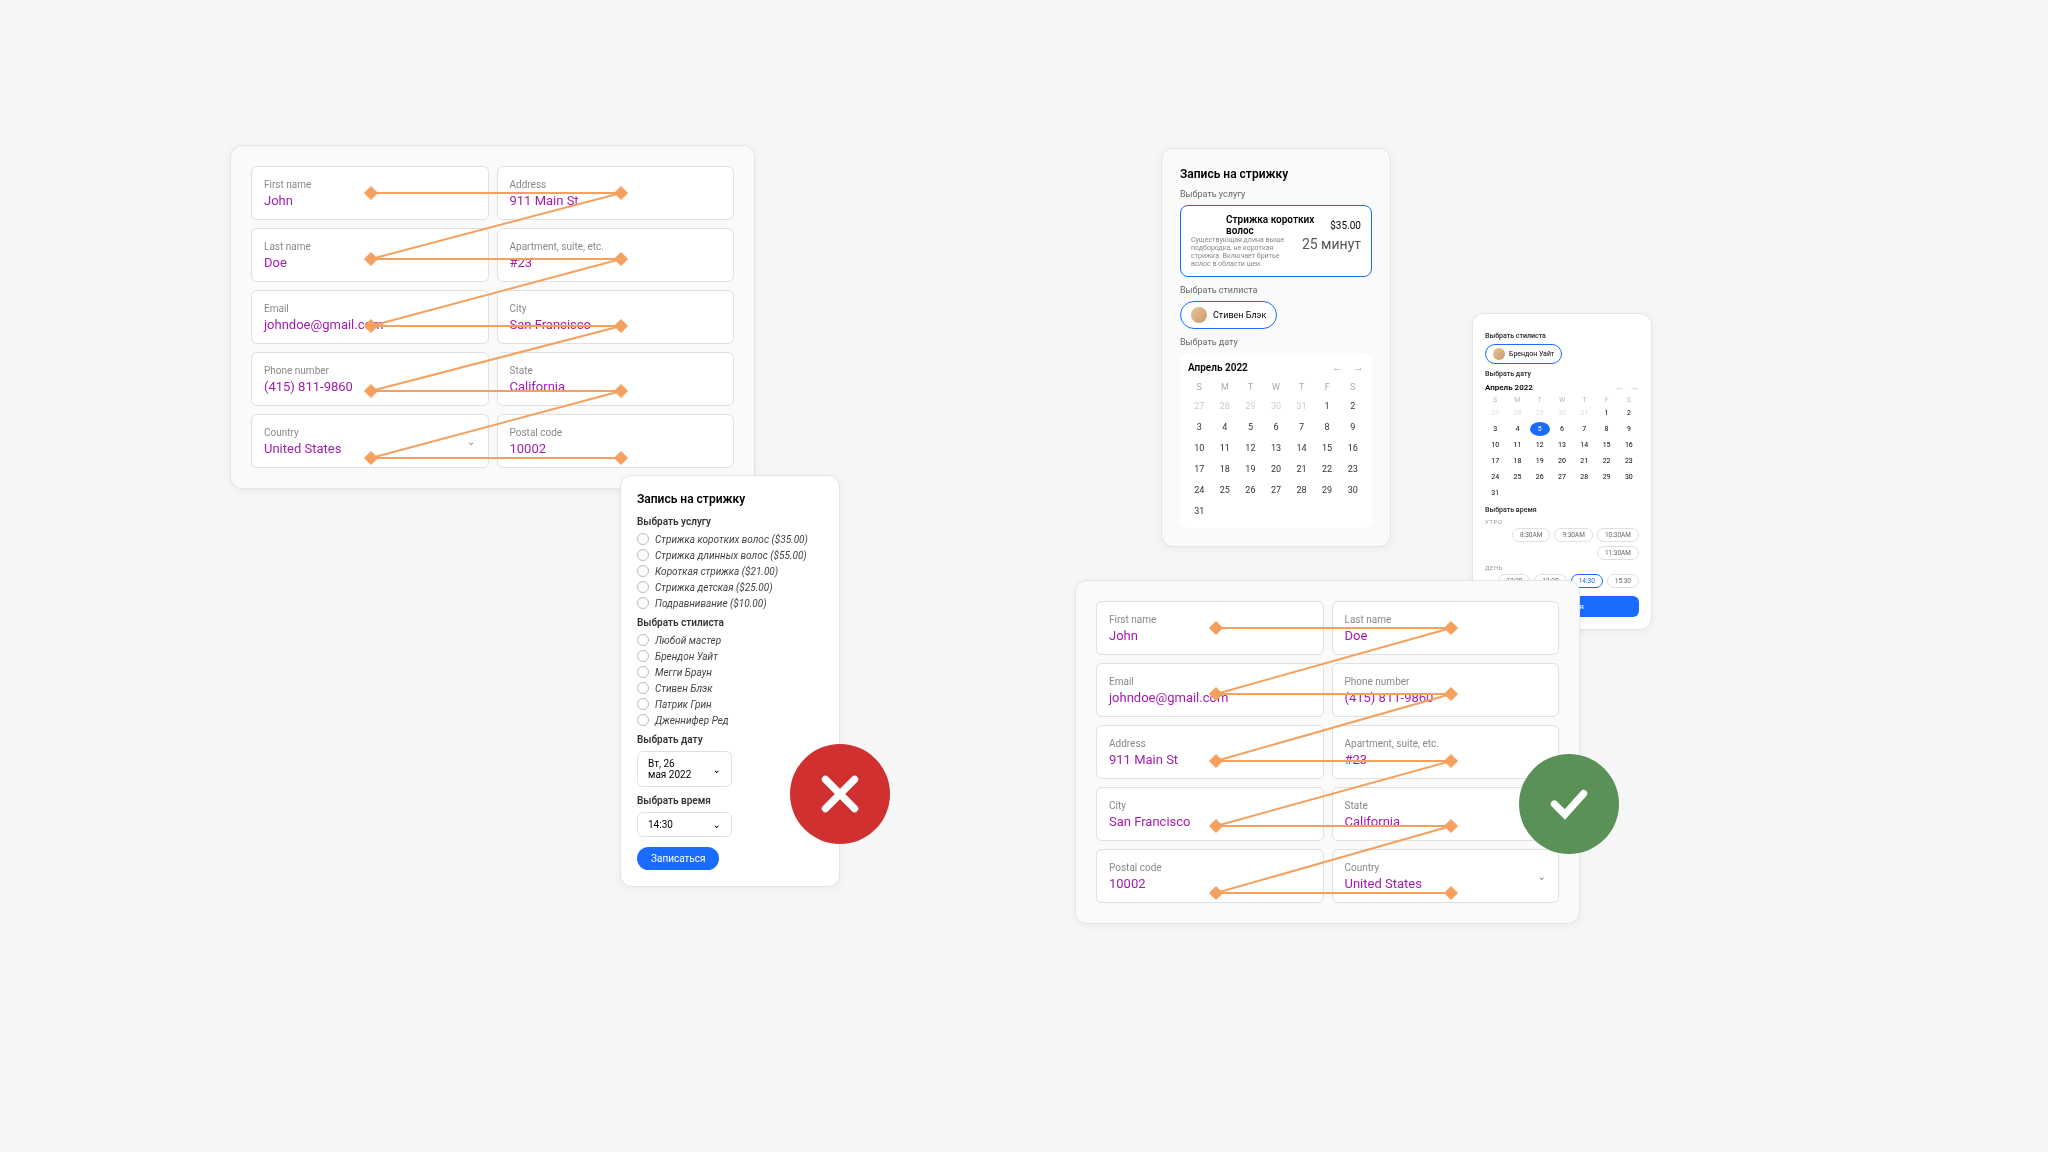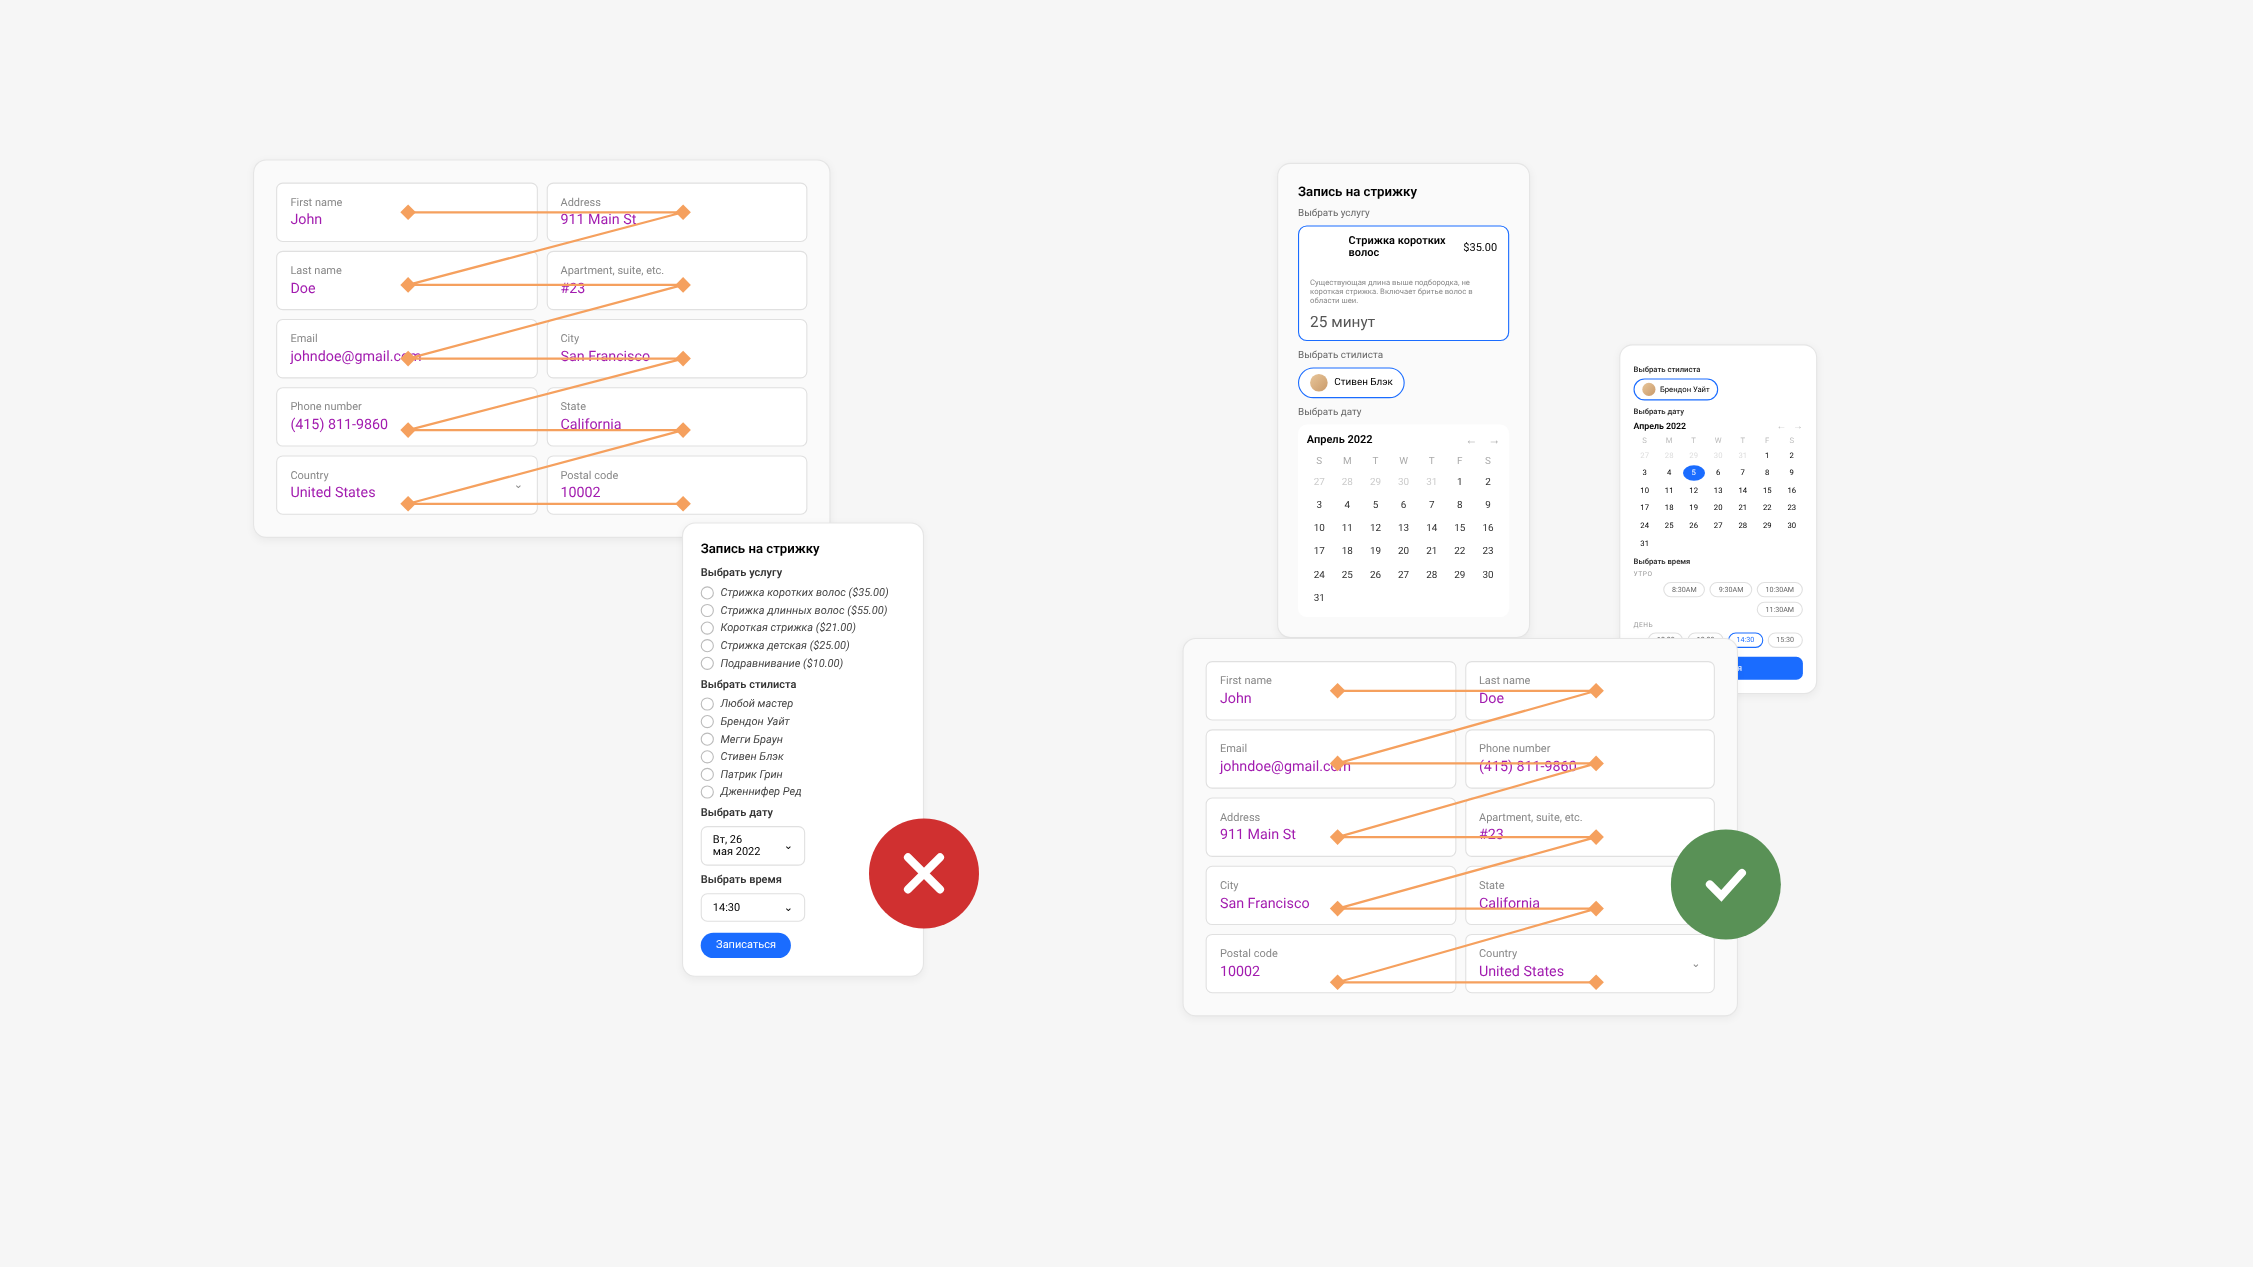--- a/index.html
+++ b/index.html
@@ -30,21 +30,21 @@
 .btn-primary { background: #1a6cff; color: #fff; border: none; border-radius: 999px; padding: 6px 14px; font-size: 10px; cursor: pointer; margin-top: 10px; }
 
 
 .appt-card { background: #fafafa; }
 .appt-title { font-size: 12px; font-weight: 600; margin-bottom: 8px; }
 .sub-label { font-size: 9px; color: #666; margin-bottom: 6px; margin-top: 8px; }
 .service-box { border: 1.5px solid #1a6cff; border-radius: 8px; padding: 8px 10px; background: #fff; }
 .service-top { display: flex; justify-content: space-between; align-items: center; margin-left: 35px; }
 .service-name { font-size: 10px; font-weight: 600; }
 .service-price { font-size: 10px; font-weight: 400; }
-.service-desc { font-size: 7px; color: #888; margin-top: 17px; display:flex; justify-content:space-between; gap:8px;flex-direction:column; }
+.service-desc { font-size: 7px; color: #888; margin-top: 0; display:flex; justify-content:space-between; gap:8px; }
 .service-dur { font-size: 14px; color: #555; white-space: nowrap; }
 .stylist-pill { display: inline-flex; align-items: center; gap: 6px; border: 1.5px solid #1a6cff; border-radius: 999px; padding: 5px 10px; font-size: 9px; background:#fff; }
 .stylist-avatar { width: 16px; height: 16px; border-radius: 50%; background: linear-gradient(135deg, #e8c69a, #c99a6a); }
 .cal-header { display: flex; justify-content: space-between; align-items: center; margin-bottom: 6px; }
 .cal-month { font-size: 10px; font-weight: 600; }
 .cal-nav { display: flex; gap: 10px; color: #aaa; font-size: 11px; }
 .cal-grid { display: grid; grid-template-columns: repeat(7, 1fr); gap: 3px; font-size: 9px; text-align:center; }
 .cal-wd { color: #aaa; padding: 2px; }
 .cal-day { padding: 4px 0; border-radius: 4px; color: #333; }
 .cal-day.muted { color: #ccc; }

